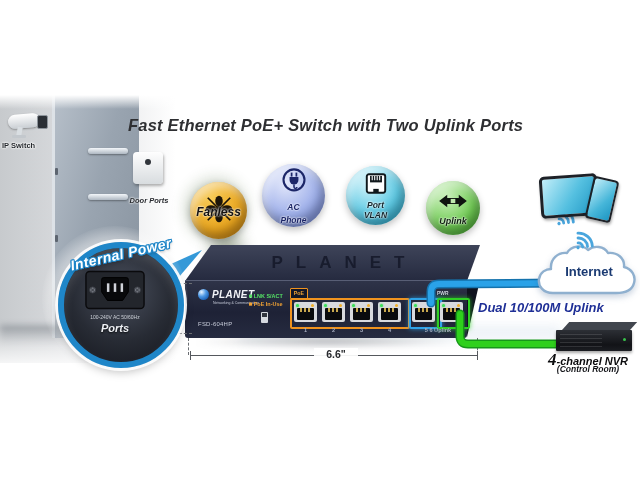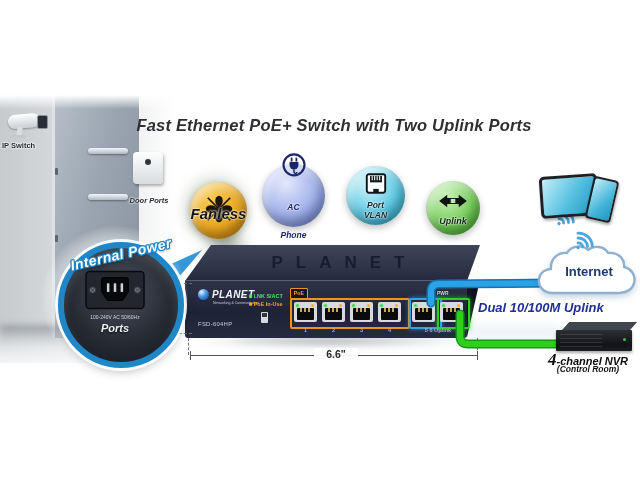--- a/index.html
+++ b/index.html
@@ -20,21 +20,21 @@
     background:linear-gradient(#80868d,rgba(128,134,141,0));filter:blur(3px);opacity:.65;}
   .plant1{left:180px;top:168px;width:72px;height:82px;border-radius:50%;
     background:radial-gradient(circle,#41602f 0%,rgba(65,96,47,0) 70%);filter:blur(6px);opacity:.6;}
   .plant2{left:200px;top:228px;width:54px;height:44px;border-radius:50%;
     background:radial-gradient(circle,#33491f 0%,rgba(51,73,31,0) 70%);filter:blur(6px);opacity:.5;}
   .sill{left:240px;top:326px;width:322px;height:16px;background:#e1eaf2;filter:blur(6px);opacity:.65;}
   .fade-top{left:0;top:95px;width:640px;height:14px;background:linear-gradient(#fff,rgba(255,255,255,0));z-index:2;}
   .fade-bottom{left:0;top:328px;width:640px;height:50px;background:linear-gradient(rgba(255,255,255,0),#fff 85%);z-index:2;}
 
   
-  .title{left:128px;top:116px;width:412px;text-align:center;font-size:16.5px;font-weight:700;
+  .title{left:128px;top:116px;width:412px;font-size:16.5px;font-weight:700;
     font-style:italic;color:#2e2f32;letter-spacing:.2px;z-index:3;}
 
   
   .cam-body{left:8px;top:114px;width:32px;height:14px;border-radius:7px;
     background:linear-gradient(#ffffff,#c9ced3);box-shadow:0 1px 2px rgba(0,0,0,.35);transform:rotate(-5deg);}
   .cam-lens{left:37px;top:115px;width:9px;height:12px;border-radius:2px;background:#2b2f35;border:1px solid #8d949b;}
   .cam-mount{left:17px;top:127px;width:5px;height:9px;background:#d9dee2;transform:rotate(10deg);}
   .cam-base{left:12px;top:135px;width:14px;height:3px;background:#c3c8cd;border-radius:1px;}
   .cam-label{left:2px;top:141px;width:64px;font-size:7.5px;font-weight:800;color:#1f2328;
     text-shadow:0 0 2px #fff,0 0 2px #fff,0 0 3px #fff;z-index:3;}
@@ -50,22 +50,22 @@
   .b-fan{left:190px;top:182px;width:57px;height:57px;
     background:radial-gradient(circle at 38% 30%,#f7ca52 0%,#e9a51f 58%,#c27c0e 100%);}
   .b-ac{left:262px;top:164px;width:63px;height:63px;
     background:radial-gradient(circle at 38% 30%,#e3e8fb 0%,#9fb0ea 55%,#6a80d6 100%);}
   .b-vlan{left:346px;top:166px;width:59px;height:59px;
     background:radial-gradient(circle at 38% 30%,#d4f4fb 0%,#5ec9e3 55%,#1da2c8 100%);}
   .b-ext{left:426px;top:181px;width:54px;height:54px;
     background:radial-gradient(circle at 38% 30%,#cbf0bc 0%,#73cc57 55%,#3a9f29 100%);}
   .badge .blabel{font-style:italic;font-weight:900;line-height:1.02;text-align:center;
     text-shadow:0 0 2px rgba(255,255,255,.9),0 0 2px rgba(255,255,255,.9);}
-  .b-fan .blabel{position:absolute;left:0;right:0;top:24px;font-size:15px;color:#151210;}
-  .b-ac .blabel{font-size:8.5px;color:#1c2668;margin-top:19px;}
+  .b-fan .blabel{position:absolute;left:0;right:0;top:24px;font-size:12px;color:#151210;}
+  .b-ac .blabel{font-size:8.5px;color:#1c2668;margin-top:4px;}
   .b-vlan .blabel{font-size:8.5px;color:#13262e;margin-top:1px;}
   .b-ext .blabel{font-size:9px;color:#102010;margin-top:1px;}
 
   
   .sw-top{left:185px;top:245px;width:295px;height:36px;z-index:3;
     background:linear-gradient(#3e4459,#252a3f);
     clip-path:polygon(26px 0,100% 0,calc(100% - 13px) 100%,0 100%);
     display:flex;align-items:center;justify-content:center;}
   .sw-ghost{font-size:17px;font-weight:900;letter-spacing:13px;color:#141828;opacity:.85;transform:translateX(12px);}
   .sw-side{left:467px;top:280px;width:13px;height:57px;background:#10131f;

